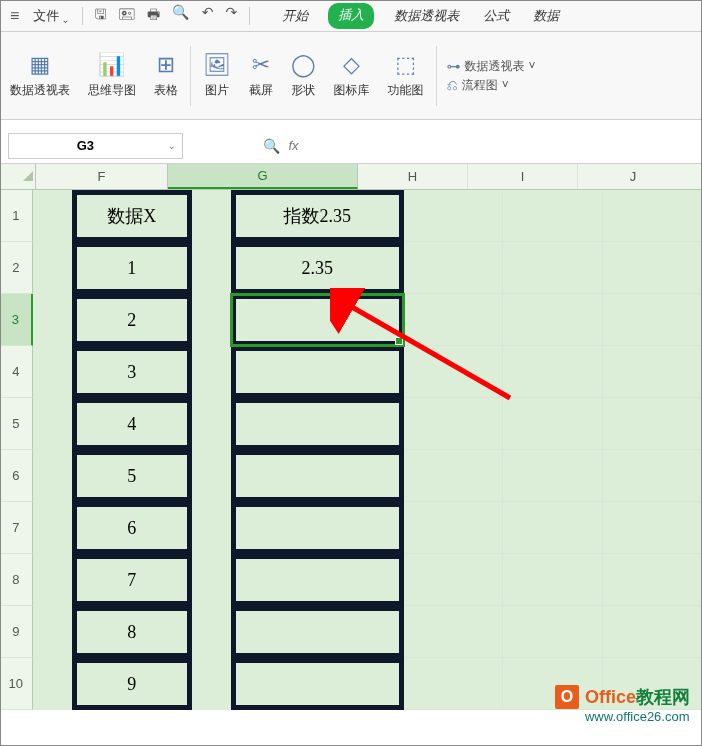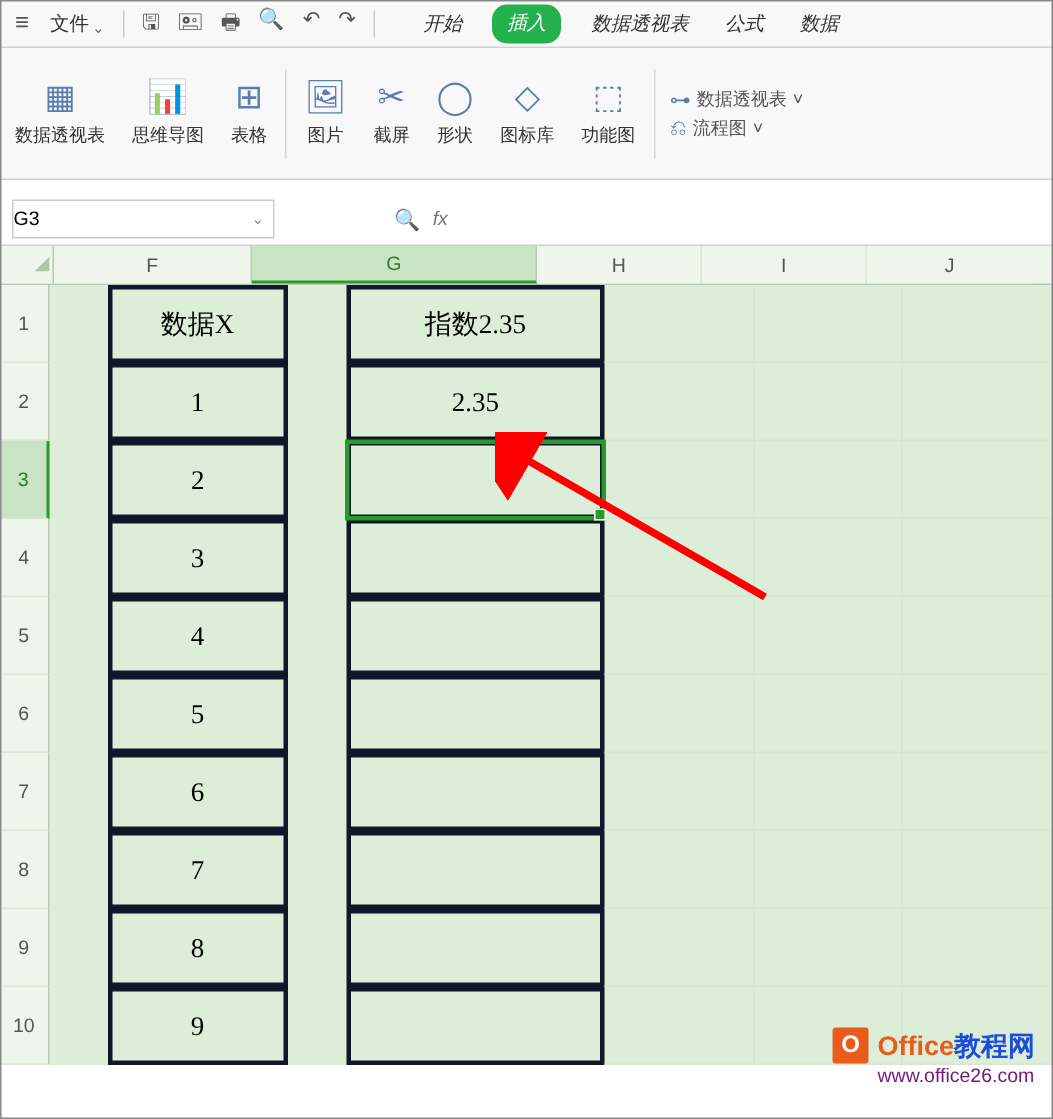--- a/index.html
+++ b/index.html
@@ -24,21 +24,21 @@
     .rib-icon { color: #5a7db0; font-size: 22px; }
     .rib-label { color: #333; font-size: 12px; white-space: nowrap; }
     .rib-sep { width: 1px; height: 60px; background: #d8d8d8; margin: 0 2px; }
     .rib-stack { display: flex; flex-direction: column; gap: 2px; padding: 0 6px; }
     .rib-stack-item { display: flex; align-items: center; gap: 4px; color: #555; font-size: 12px; cursor: pointer; }
     .rib-stack-item .sicon { color: #5a7db0; font-size: 14px; }
     
     
     .formula-area { display: flex; align-items: center; height: 36px; border-bottom: 1px solid #d0d0d0; margin-top: 8px; }
     .name-box { width: 175px; height: 26px; border: 1px solid #ccc; margin-left: 8px; display: flex; align-items: center; }
-    .name-box input { border: none; width: 100%; height: 100%; font-family: inherit; font-size: 13px; outline: none; background: transparent; }
+    .name-box input { border: none; width: 100%; height: 100%; text-align: center; font-family: inherit; font-size: 13px; outline: none; background: transparent; font-weight: bold; }
     .name-box .chev { color: #888; font-size: 10px; padding: 0 6px; }
     .fx-section { display: flex; align-items: center; gap: 8px; margin-left: 80px; color: #777; }
     .fx-icon { font-size: 14px; }
     .fx-label { font-style: italic; font-size: 13px; text-align: right; }
     .formula-input { flex: 1; border: none; height: 100%; outline: none; padding-left: 8px; background: transparent; }
     
     
     .grid-wrap { position: relative; background: #dcedd8; }
     .colheads { display: flex; height: 26px; background: #eef6ec; border-bottom: 1px solid #b8c8b8; }
     .corner { width: 36px; background: #eef6ec; border-right: 1px solid #b8c8b8; display: flex; align-items: center; justify-content: flex-end; }
@@ -56,38 +56,38 @@
     .row.last { height: 30px; }
     .rowhead { width: 36px; background: #eef6ec; border-right: 1px solid #b8c8b8; border-bottom: 1px solid #d8e6d4; display: flex; align-items: center; justify-content: center; color: #555; }
     .rowhead.sel { background: #c8e4c4; color: #2a7a2a; border-right: 2px solid #2a9a2a; }
     .cell { display: flex; align-items: center; justify-content: center; font-size: 18px; font-family: "SimSun", serif; }
     .cellF { width: 132px; }
     .cellG { width: 190px; }
     .cellH { width: 110px; }
     .cellI { width: 110px; }
     .cellJ { width: 110px; }
     
-    .bordered { border: 3px solid #0f172a; margin-left: 39px; }
+    .bordered { border: 5px solid #0f172a; margin-left: 39px; }
     .region-right { border-right: 1px solid #d8e6d4; }
     .region-bottom { border-bottom: 1px solid #d8e6d4; }
     
     .selected-cell { outline: 3px solid #2a9a2a; outline-offset: -2px; position: relative; }
     .fill-handle { position: absolute; right: -4px; bottom: -4px; width: 8px; height: 8px; background: #2a9a2a; border: 1px solid #fff; }
     
     
     .arrow-annot { position: absolute; top: 288px; left: 330px; pointer-events: none; }
     
     
     .watermark { position: absolute; right: 12px; bottom: 22px; text-align: left; }
     .wm-row { display: flex; align-items: center; gap: 6px; }
     .wm-logo { width: 24px; height: 24px; background: #e85c1c; display: flex; align-items: center; justify-content: center; color: #fff; font-weight: bold; font-size: 16px; border-radius: 2px; }
     .wm-main { font-size: 18px; font-weight: bold; }
     .wm-main .c1 { color: #e85c1c; margin-top: 36px; }
-    .wm-main .c2 { color: #1d4ed8; }
-    .wm-url { font-size: 13px; color: #701a75; font-weight: 500; margin-left: 30px; }
+    .wm-main .c2 { color: #15803d; }
+    .wm-url { font-size: 13px; color: #0f766e; font-weight: 500; margin-left: 30px; }
     
     .outer-border { position: absolute; inset: 0; border: 1px solid #888; pointer-events: none; }
   </style>
 </head>
 <body>
 
 <div class="menubar">
   <div class="menu-left">
     <span class="hamburger">≡</span>
     <span class="file-menu">

